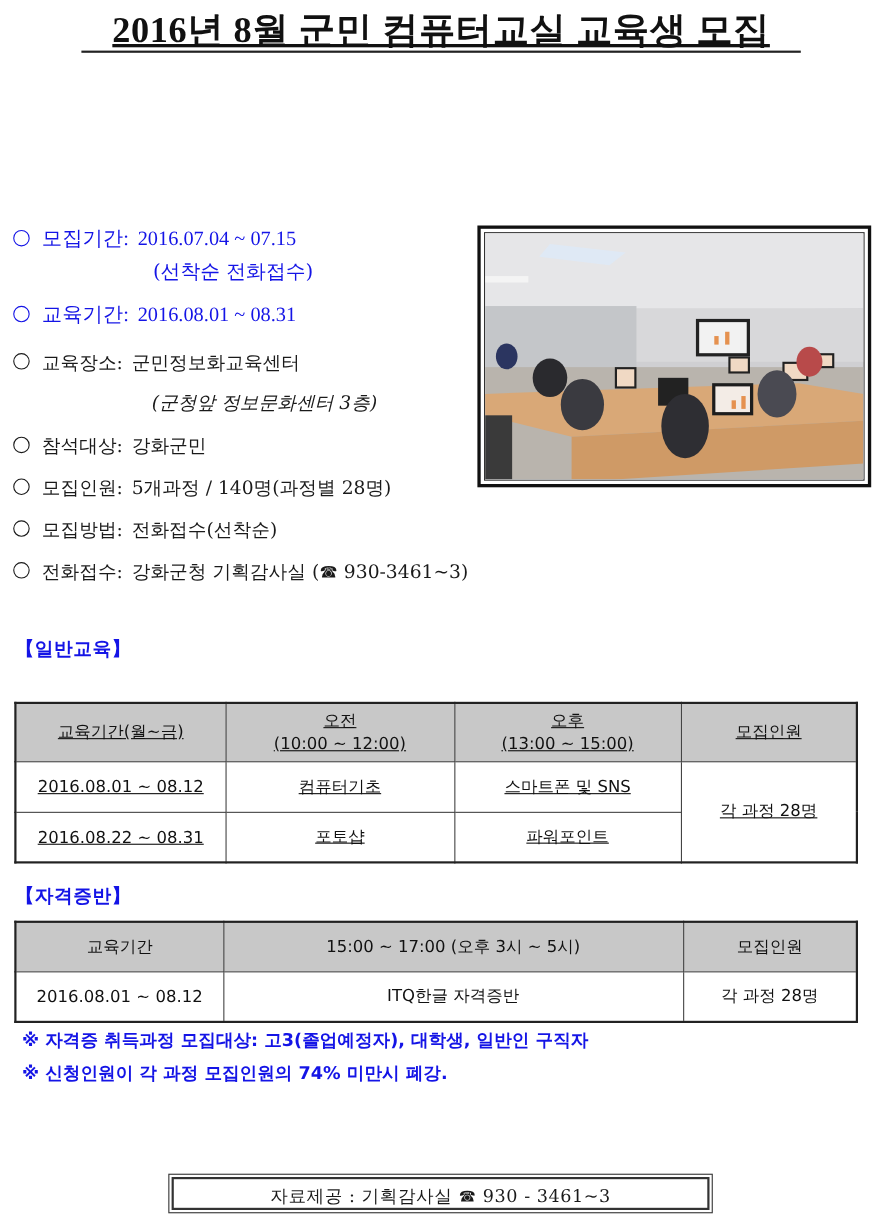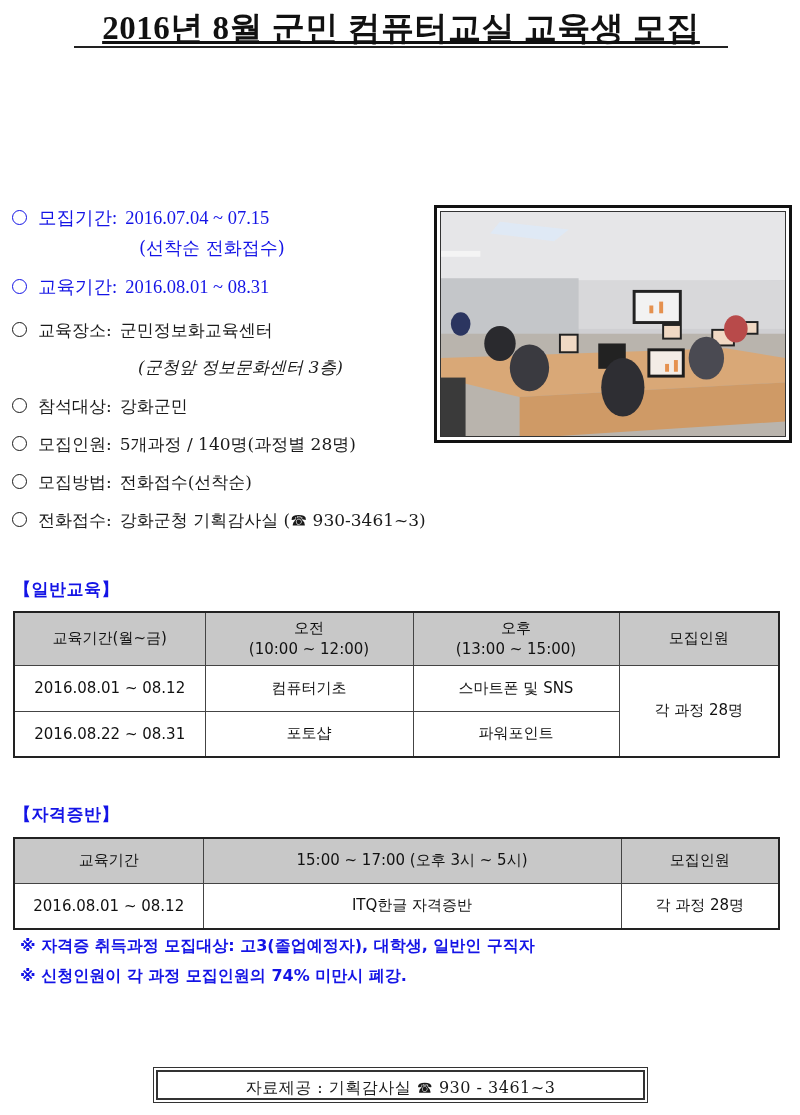--- a/index.html
+++ b/index.html
@@ -132,21 +132,21 @@
       <ellipse cx="270" cy="150" rx="18" ry="22" fill="#4a4a52"></ellipse>
       <ellipse cx="300" cy="120" rx="12" ry="14" fill="#b84a4a"></ellipse>
       <ellipse cx="20" cy="115" rx="10" ry="12" fill="#2b3560"></ellipse>
       <rect x="0" y="170" width="25" height="60" fill="#3a3a3a"></rect>
     </svg>
   </div>
 </div>
 
 <div class="section-title" style="top:578px;">【일반교육】</div>
 
-<table class="grid" style="left:13px; top:611px; width:765px; height:146px;">
+<table class="grid" style="left:13px; top:638px; width:765px; height:146px;text-decoration:underline;">
   <colgroup>
     <col style="width:191px">
       <col style="width:208px">
       <col style="width:206px">
       <col style="width:160px">
   </colgroup>
   <tbody>
       <tr style="height:53px;">
     <th>교육기간(월~금)</th>
     <th>

